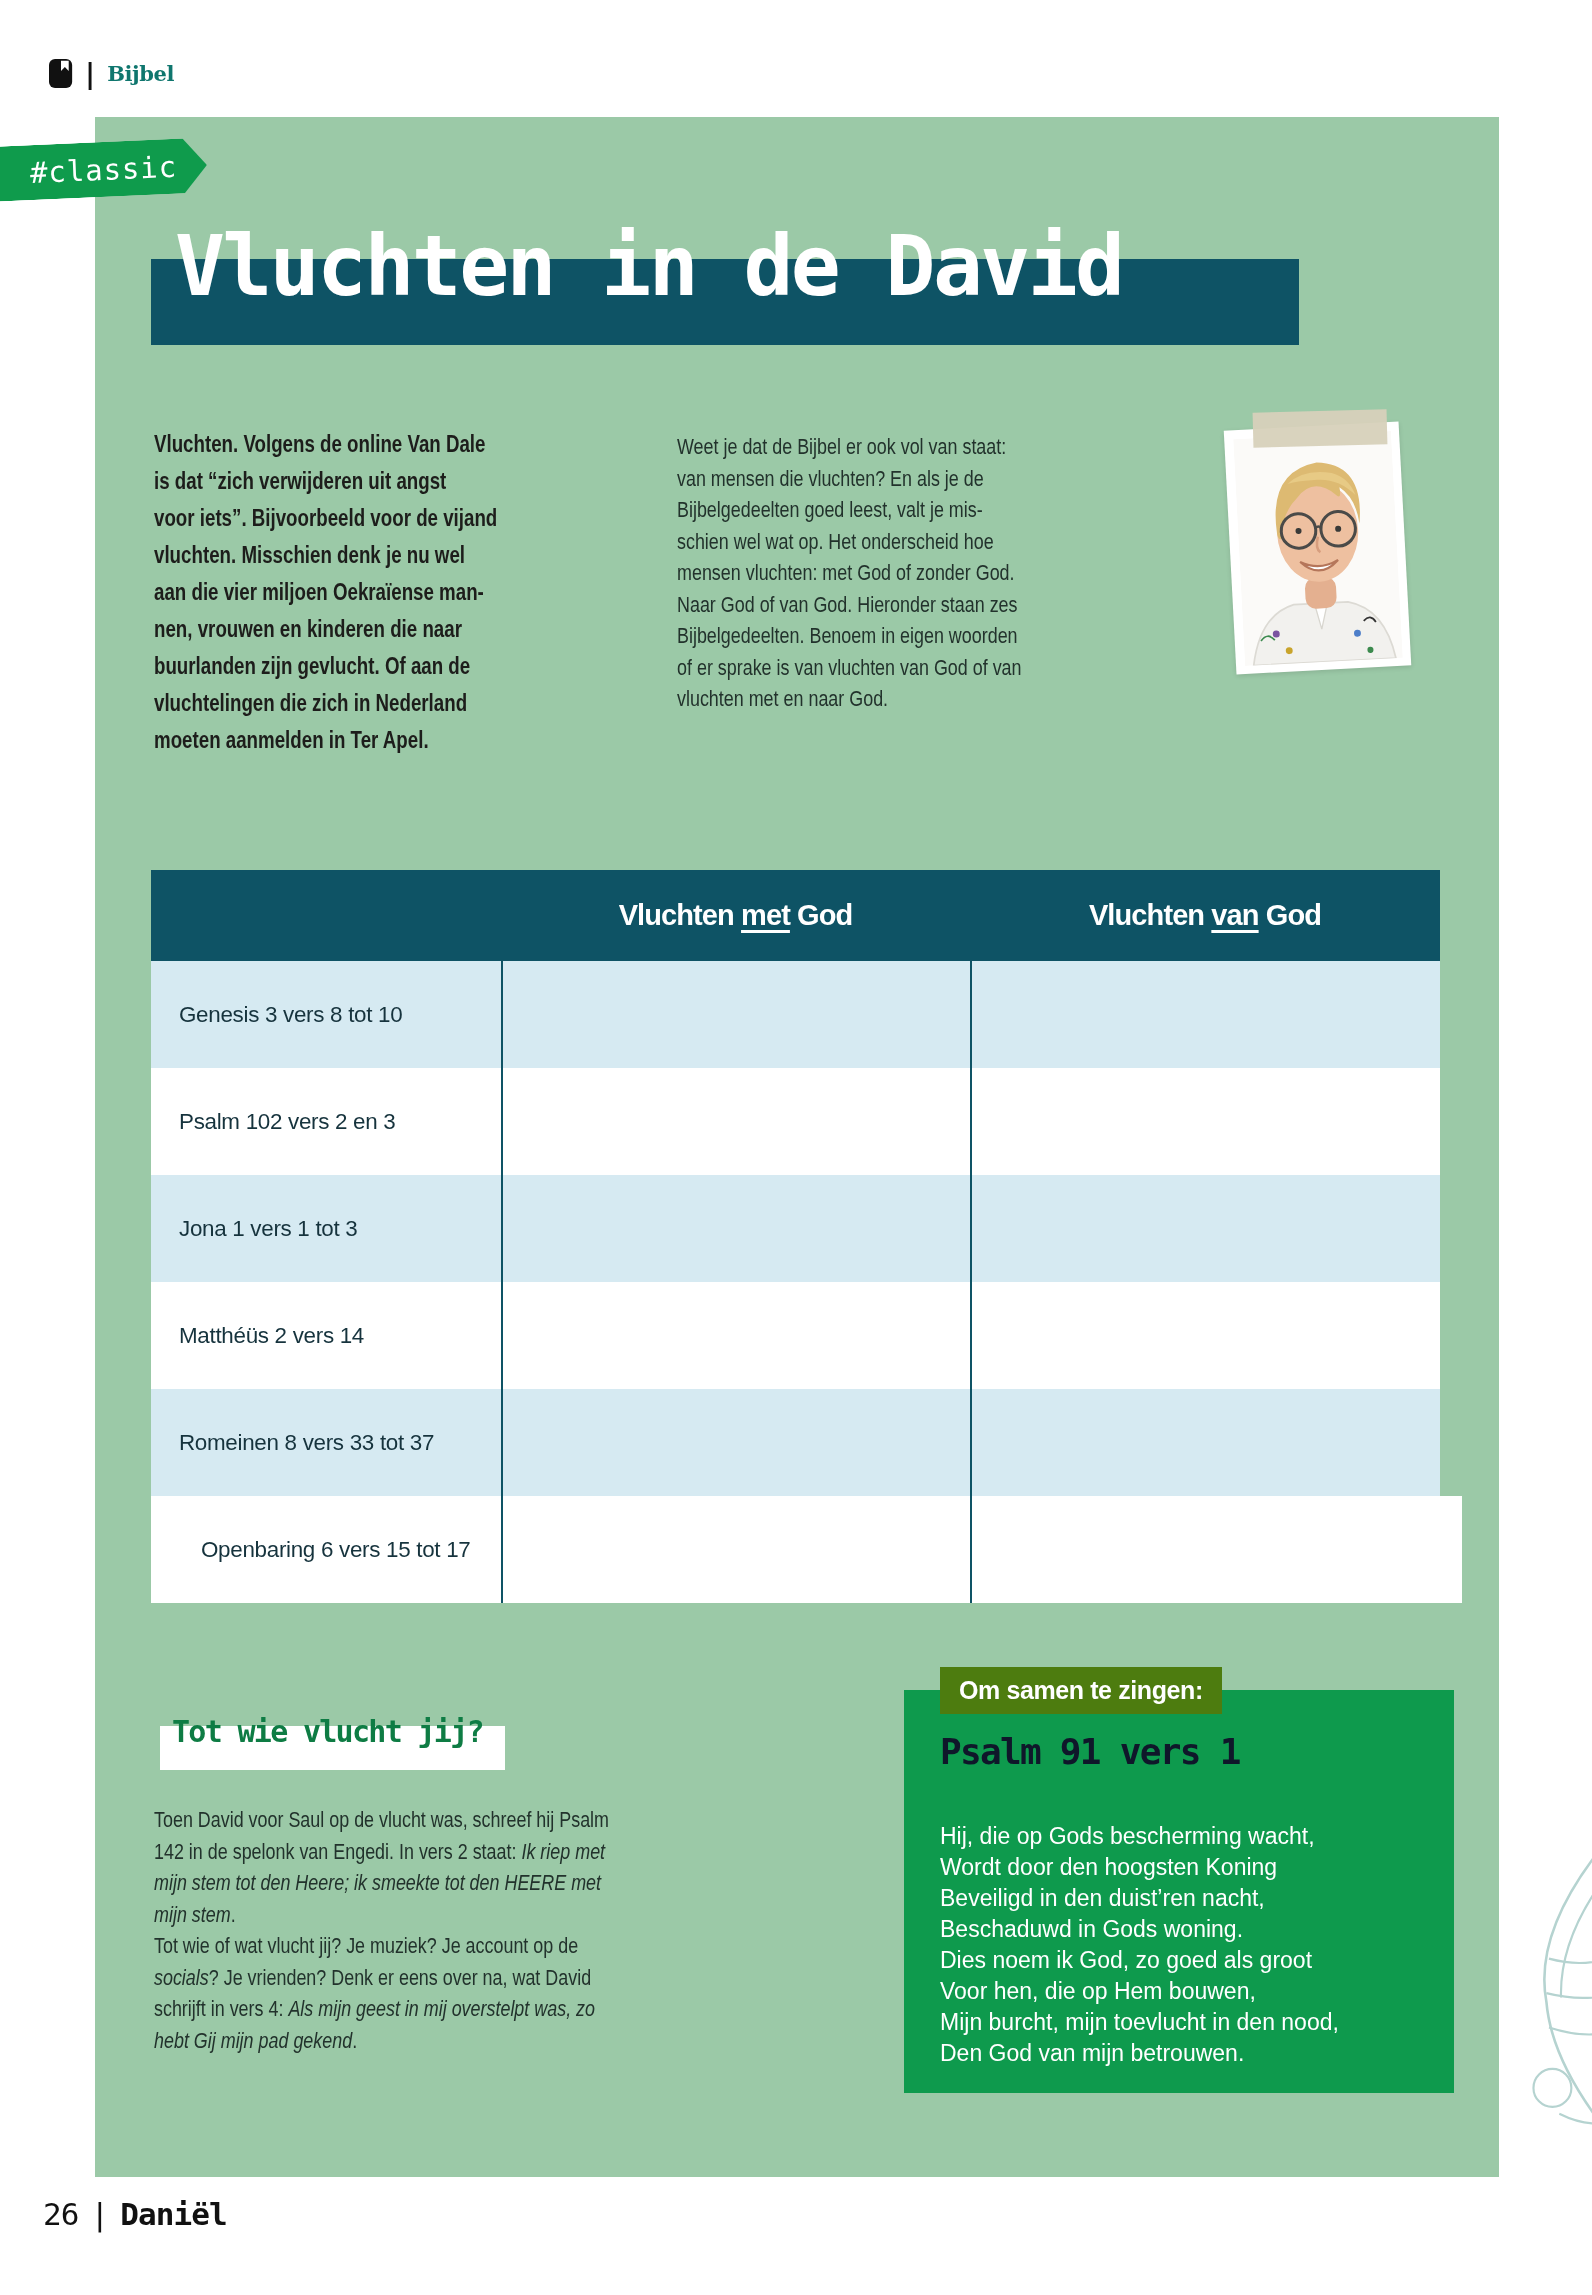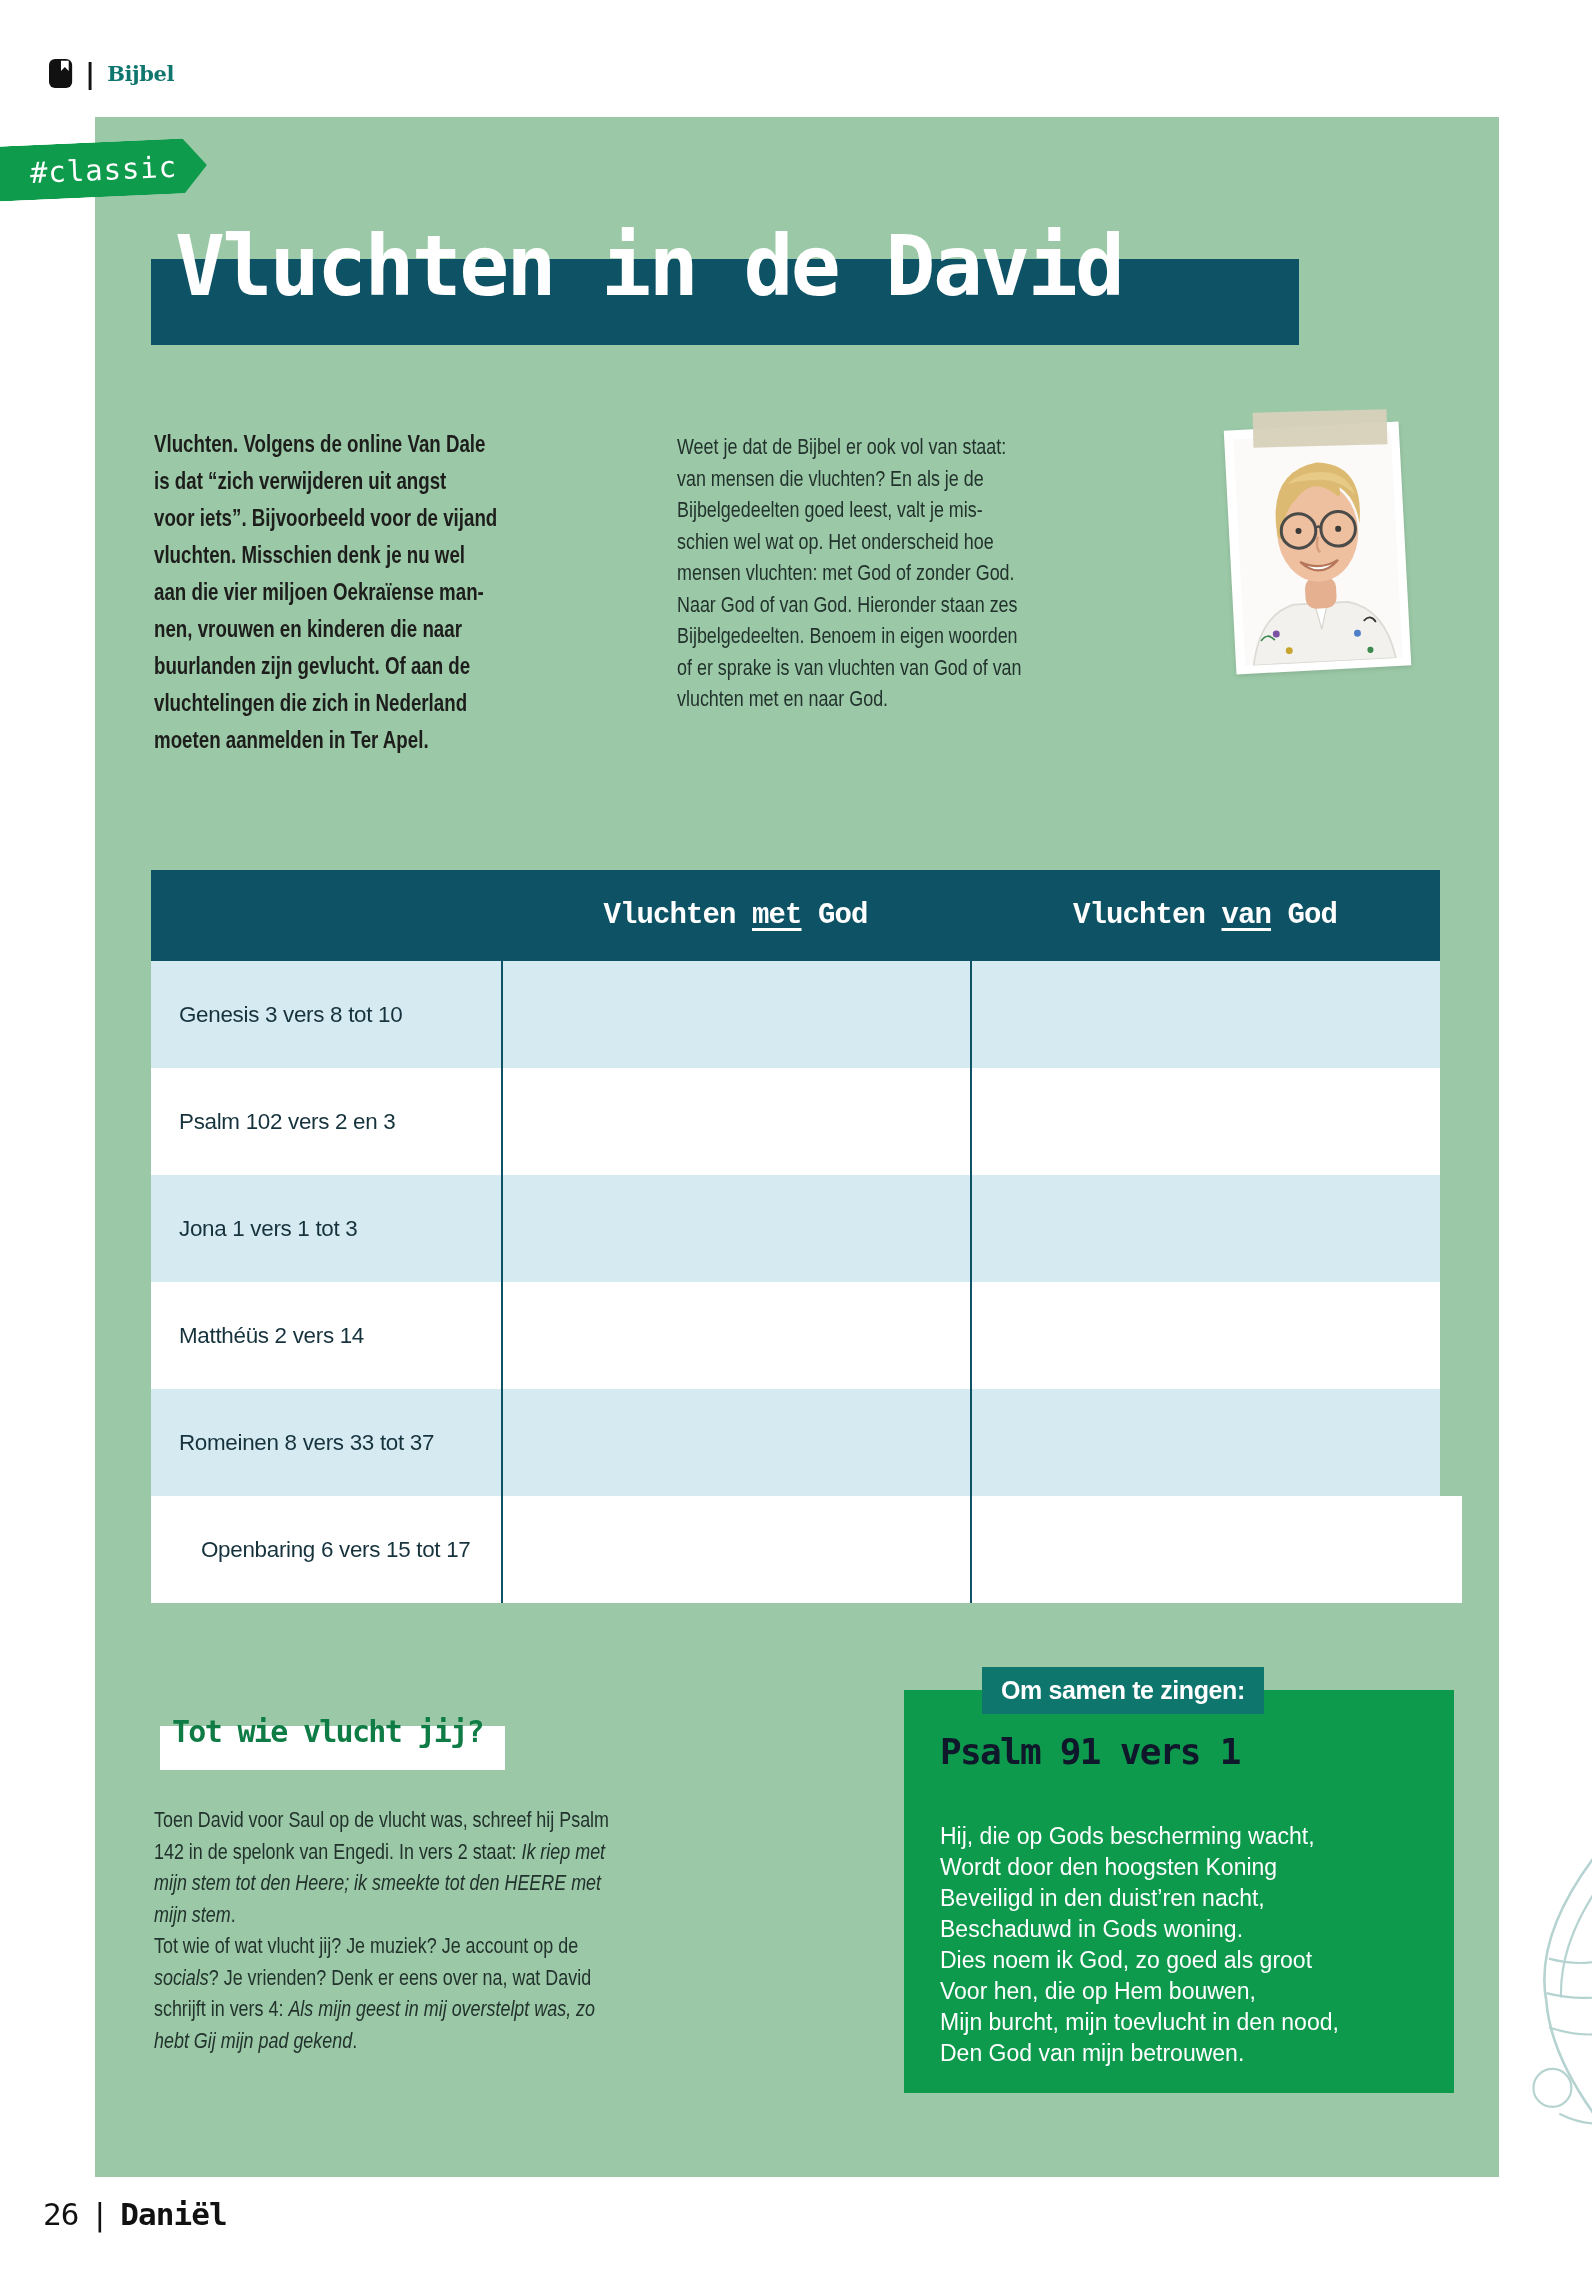--- a/index.html
+++ b/index.html
@@ -61,21 +61,21 @@
   .caption{
     position:absolute;left:1204px;top:680px;width:268px;text-align:center;
     font-family:"DejaVu Sans Mono",monospace;font-size:26px;line-height:35px;
     color:#17332e;white-space:pre-line;letter-spacing:-0.9px;
   }
   
   .bible-table{position:absolute;left:151px;top:870px;width:1289px;height:733px;}
   .bt-header{position:absolute;left:0;top:0;width:1289px;height:91px;background:#0e5365;}
   .bt-header .hcell{
     position:absolute;top:0;height:91px;display:flex;align-items:center;justify-content:center;
-    font-family:Liberation Mono, monospace;font-weight:bold;font-size:29px;color:#fff;
+    font-family:Liberation Sans, sans-serif;font-weight:bold;font-size:29px;color:#fff;
     letter-spacing:-0.9px;white-space:pre;
   }
   .hcell .uword{text-decoration:underline;text-underline-offset:5.2px;text-decoration-thickness:2.6px;}
   .hcell-met{left:350px;width:469px;}
   .hcell-van{left:819px;width:470px;}
   .bt-row{
     position:absolute;left:0;width:1289px;height:107px;
     display:flex;align-items:center;
   }
   .bt-row.blue{background:#d6eaf2;}
@@ -96,23 +96,22 @@
     font-size:30px;color:#0e7c44;letter-spacing:-1.7px;
   }
   .david{
     position:absolute;left:154px;top:1804px;width:673px;
     font-size:22.4px;line-height:31.5px;color:#22322c;
     transform:scaleX(0.80);transform-origin:0 0;
   }
   
   .song-box{position:absolute;left:904px;top:1690px;width:550px;height:403px;background:#0e9a4d;}
   .song-tab{
-    position:absolute;left:36px;top:-23px;background:#0f766e;
+    position:absolute;left:36px;top:-23px;background:#4d7c0f;
     padding:8.6px 19px 9.5px 19px;
-    margin-left:42px;
   }
   .song-tab span{font-weight:bold;font-size:25px;color:#ffffff;letter-spacing:-0.4px;}
   .song-title{
     position:absolute;left:36px;top:41px;margin:0;
     font-family:"DejaVu Sans Mono",monospace;font-weight:bold;
     font-size:36px;color:#0f172a;letter-spacing:-1.7px;white-space:nowrap;
   }
   .lyrics{
     position:absolute;left:36px;top:131px;width:496px;
     font-size:23px;line-height:31px;color:#ffffff;white-space:pre-line;

